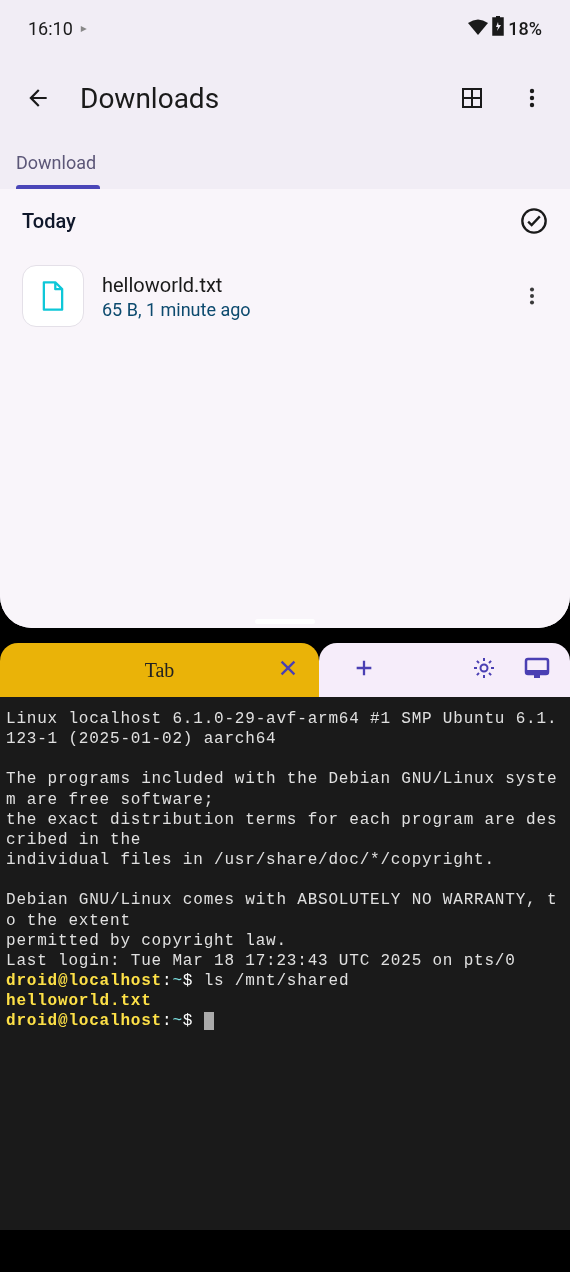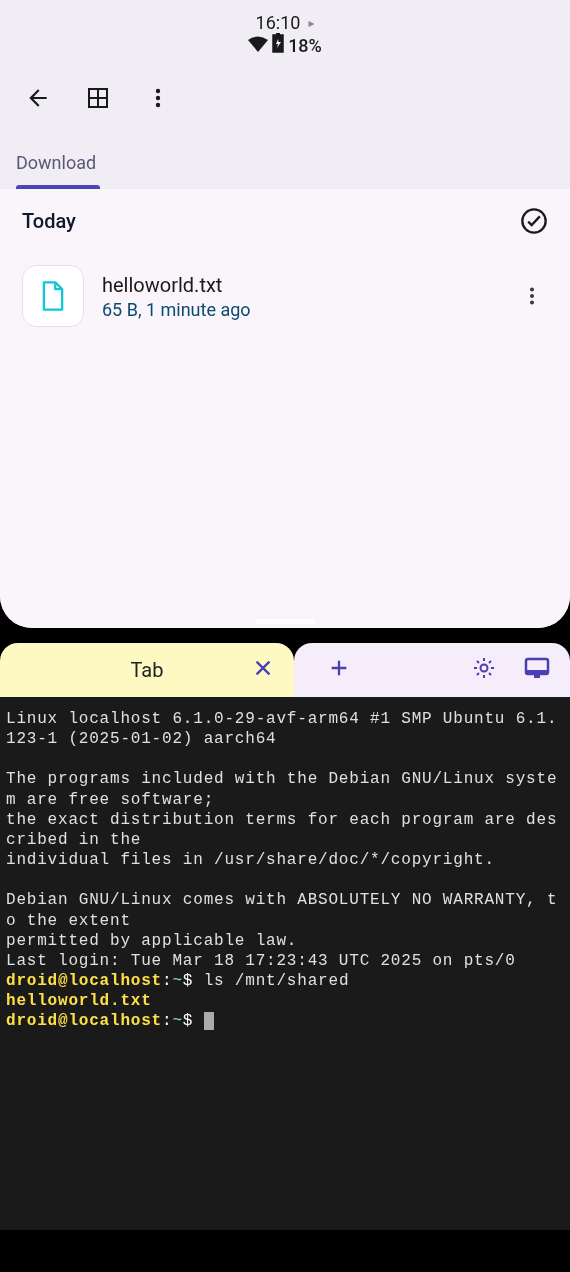--- a/index.html
+++ b/index.html
@@ -23,21 +23,20 @@
       flex-direction: column;
     }
     .status-bar {
       height: 56px;
       display: flex;
       align-items: center;
       justify-content: space-between;
       padding: 12px 28px;
       font-size: 18px;
       color: #1a1a1a;
-      flex-direction: column;
     }
     .status-left {
       display: flex;
       align-items: center;
       gap: 8px;
     }
     .status-right {
       display: flex;
       align-items: center;
       gap: 4px;
@@ -166,29 +165,30 @@
       height: 587px;
       display: flex;
       flex-direction: column;
     }
     .term-tabs {
       display: flex;
       align-items: stretch;
       height: 54px;
     }
     .term-tab-active {
-      background: #fef9c3;
+      background: #eab308;
       border-radius: 18px 18px 0 0;
-      width: 294px;
+      width: 319px;
       display: flex;
       align-items: center;
       justify-content: center;
       position: relative;
       font-size: 20px;
       color: #222;
+      font-family: Liberation Serif, serif;
     }
     .term-tab-close {
       position: absolute;
       right: 20px;
       cursor: pointer;
     }
     .term-tab-rest {
       flex: 1;
       background: #f6edfa;
       border-radius: 18px 18px 0 0;
@@ -267,20 +267,21 @@
       <span>18%</span>
     </div>
   </div>
 
   <div class="app-header">
     <div class="back-btn">
       <svg width="26" height="26" viewBox="0 0 24 24">
           <path d="M20 11H7.8l5.6-5.6L12 4l-8 8 8 8 1.4-1.4L7.8 13H20z" fill="#1a1a1a"></path>
         </svg>
     </div>
+    <div class="app-title">Downloads</div>
     <div class="header-icons">
       <div class="header-icon">
         <svg width="24" height="24" viewBox="0 0 24 24">
             <rect x="3" y="3" width="18" height="18" fill="none" stroke="#1a1a1a" stroke-width="2"></rect>
             <line x1="3" y1="12" x2="21" y2="12" stroke="#1a1a1a" stroke-width="2"></line>
             <line x1="12" y1="3" x2="12" y2="21" stroke="#1a1a1a" stroke-width="2"></line>
           </svg>
       </div>
       <div class="header-icon">
         <svg width="24" height="24" viewBox="0 0 24 24">
@@ -364,20 +365,20 @@
     </div>
   </div>
 
   <div class="terminal-body"><span>Linux localhost 6.1.0-29-avf-arm64 #1 SMP Ubuntu 6.1.123-1 (2025-01-02) aarch64</span>
 
 <span>The programs included with the Debian GNU/Linux system are free software;</span>
 <span>the exact distribution terms for each program are described in the</span>
 <span>individual files in /usr/share/doc/*/copyright.</span>
 
 <span>Debian GNU/Linux comes with ABSOLUTELY NO WARRANTY, to the extent</span>
-<span>permitted by applicable law.</span>
+<span>permitted by copyright law.</span>
 <span>Last login: Tue Mar 18 17:23:43 UTC 2025 on pts/0</span>
 <span class="term-green">droid@localhost</span><span class="term-white">:</span><span class="term-cyan">~</span><span class="term-white">$ </span><span>ls /mnt/shared</span>
 <span class="term-green">helloworld.txt</span>
 <span class="term-green">droid@localhost</span><span class="term-white">:</span><span class="term-cyan">~</span><span class="term-white">$ </span><span class="cursor-block"></span></div>
 </div>
 
 <div class="navbar"></div>
 
 </body></html>

